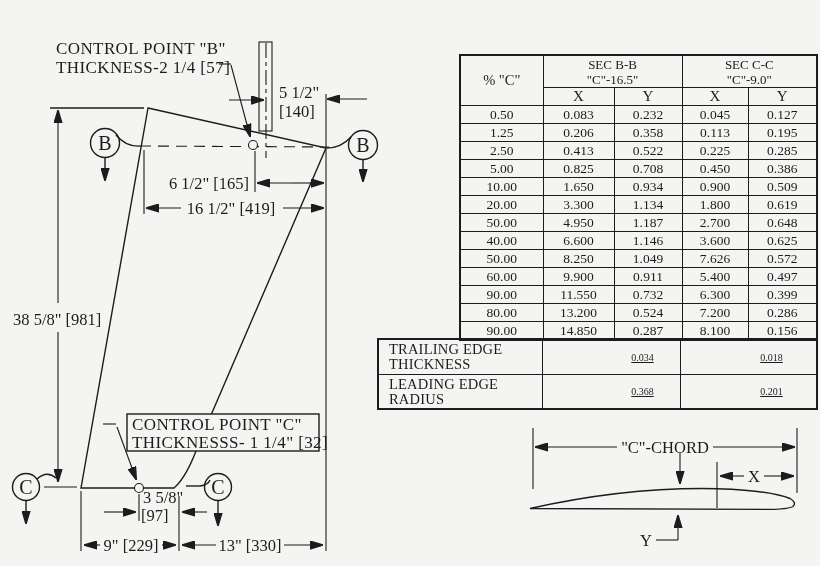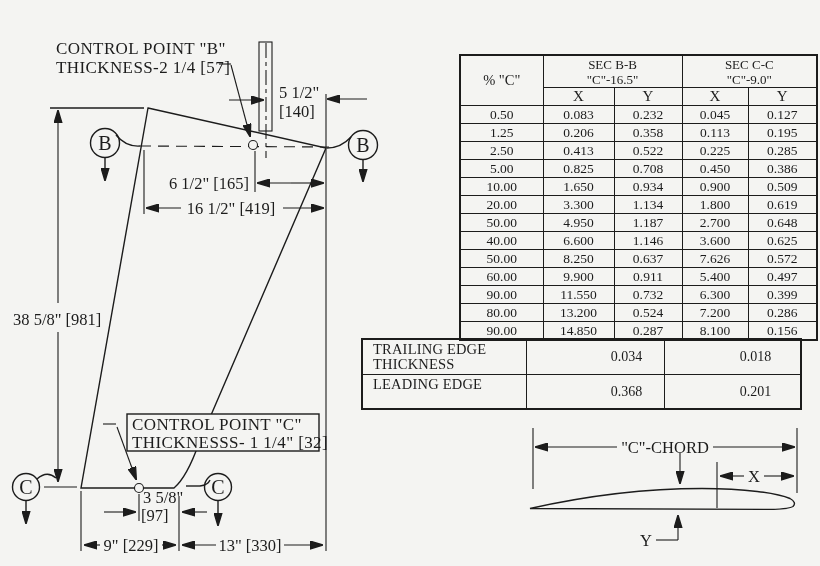--- a/index.html
+++ b/index.html
@@ -27,32 +27,32 @@
     border:1px solid #1c1c1c;text-align:center;vertical-align:middle;
     padding:0;font-weight:normal;color:#1c1c1c;
   }
   table.coord thead .sec{height:31px;font-size:13px;line-height:15px;}
   table.coord thead .xy{height:15px;font-size:15px;}
   table.coord th.pct{font-size:14.5px;}
   table.coord tbody td{height:17px;font-size:13.5px;}
 
   
   .ext{
-    position:absolute;left:361px;top:338px;width:441px;height:72px;
+    position:absolute;left:377px;top:338px;width:441px;height:72px;
     box-sizing:border-box;border:2px solid #1c1c1c;
     display:grid;grid-template-columns:164px 138px 1fr;
     grid-template-rows:35px 1fr;background:transparent;
     font-family:"Liberation Serif",serif;
   }
   .ext .cell{box-sizing:border-box;border-right:1px solid #1c1c1c;border-bottom:1px solid #1c1c1c;}
   .ext .lastcol{border-right:none;}
   .ext .lastrow{border-bottom:none;}
   .ext .lab{font-size:14.5px;line-height:15px;padding:2px 0 0 10px;letter-spacing:0.2px;}
   .ext .lab span{display:block;}
-  .ext .val{display:flex;align-items:center;justify-content:center;font-size:14px;}
+  .ext .val{display:flex;align-items:center;justify-content:center;font-size:10px;text-decoration:underline;}
   .ext .val.bb{padding-left:62px;}
   .ext .val.cc{padding-left:46px;}
 </style>
 </head>
 <body>
 
 <div class="stage">
 
   <svg width="820" height="566" viewBox="0 0 820 566">
     <defs>
@@ -256,21 +256,21 @@
         <tr>
           <td>40.00</td>
           <td>6.600</td>
           <td>1.146</td>
           <td>3.600</td>
           <td>0.625</td>
         </tr>
         <tr>
           <td>50.00</td>
           <td>8.250</td>
-          <td>0.637</td>
+          <td>1.049</td>
           <td>7.626</td>
           <td>0.572</td>
         </tr>
         <tr>
           <td>60.00</td>
           <td>9.900</td>
           <td>0.911</td>
           <td>5.400</td>
           <td>0.497</td>
         </tr>
@@ -300,18 +300,19 @@
 
   <div class="ext">
     <div class="cell lab">
       <span>TRAILING EDGE</span>
       <span>THICKNESS</span>
     </div>
     <div class="cell val bb">0.034</div>
     <div class="cell val cc lastcol">0.018</div>
     <div class="cell lab lastrow">
       <span>LEADING EDGE</span>
+      <span>RADIUS</span>
     </div>
     <div class="cell val bb lastrow">0.368</div>
     <div class="cell val cc lastcol lastrow">0.201</div>
   </div>
 
 </div>
 
 </body></html>

